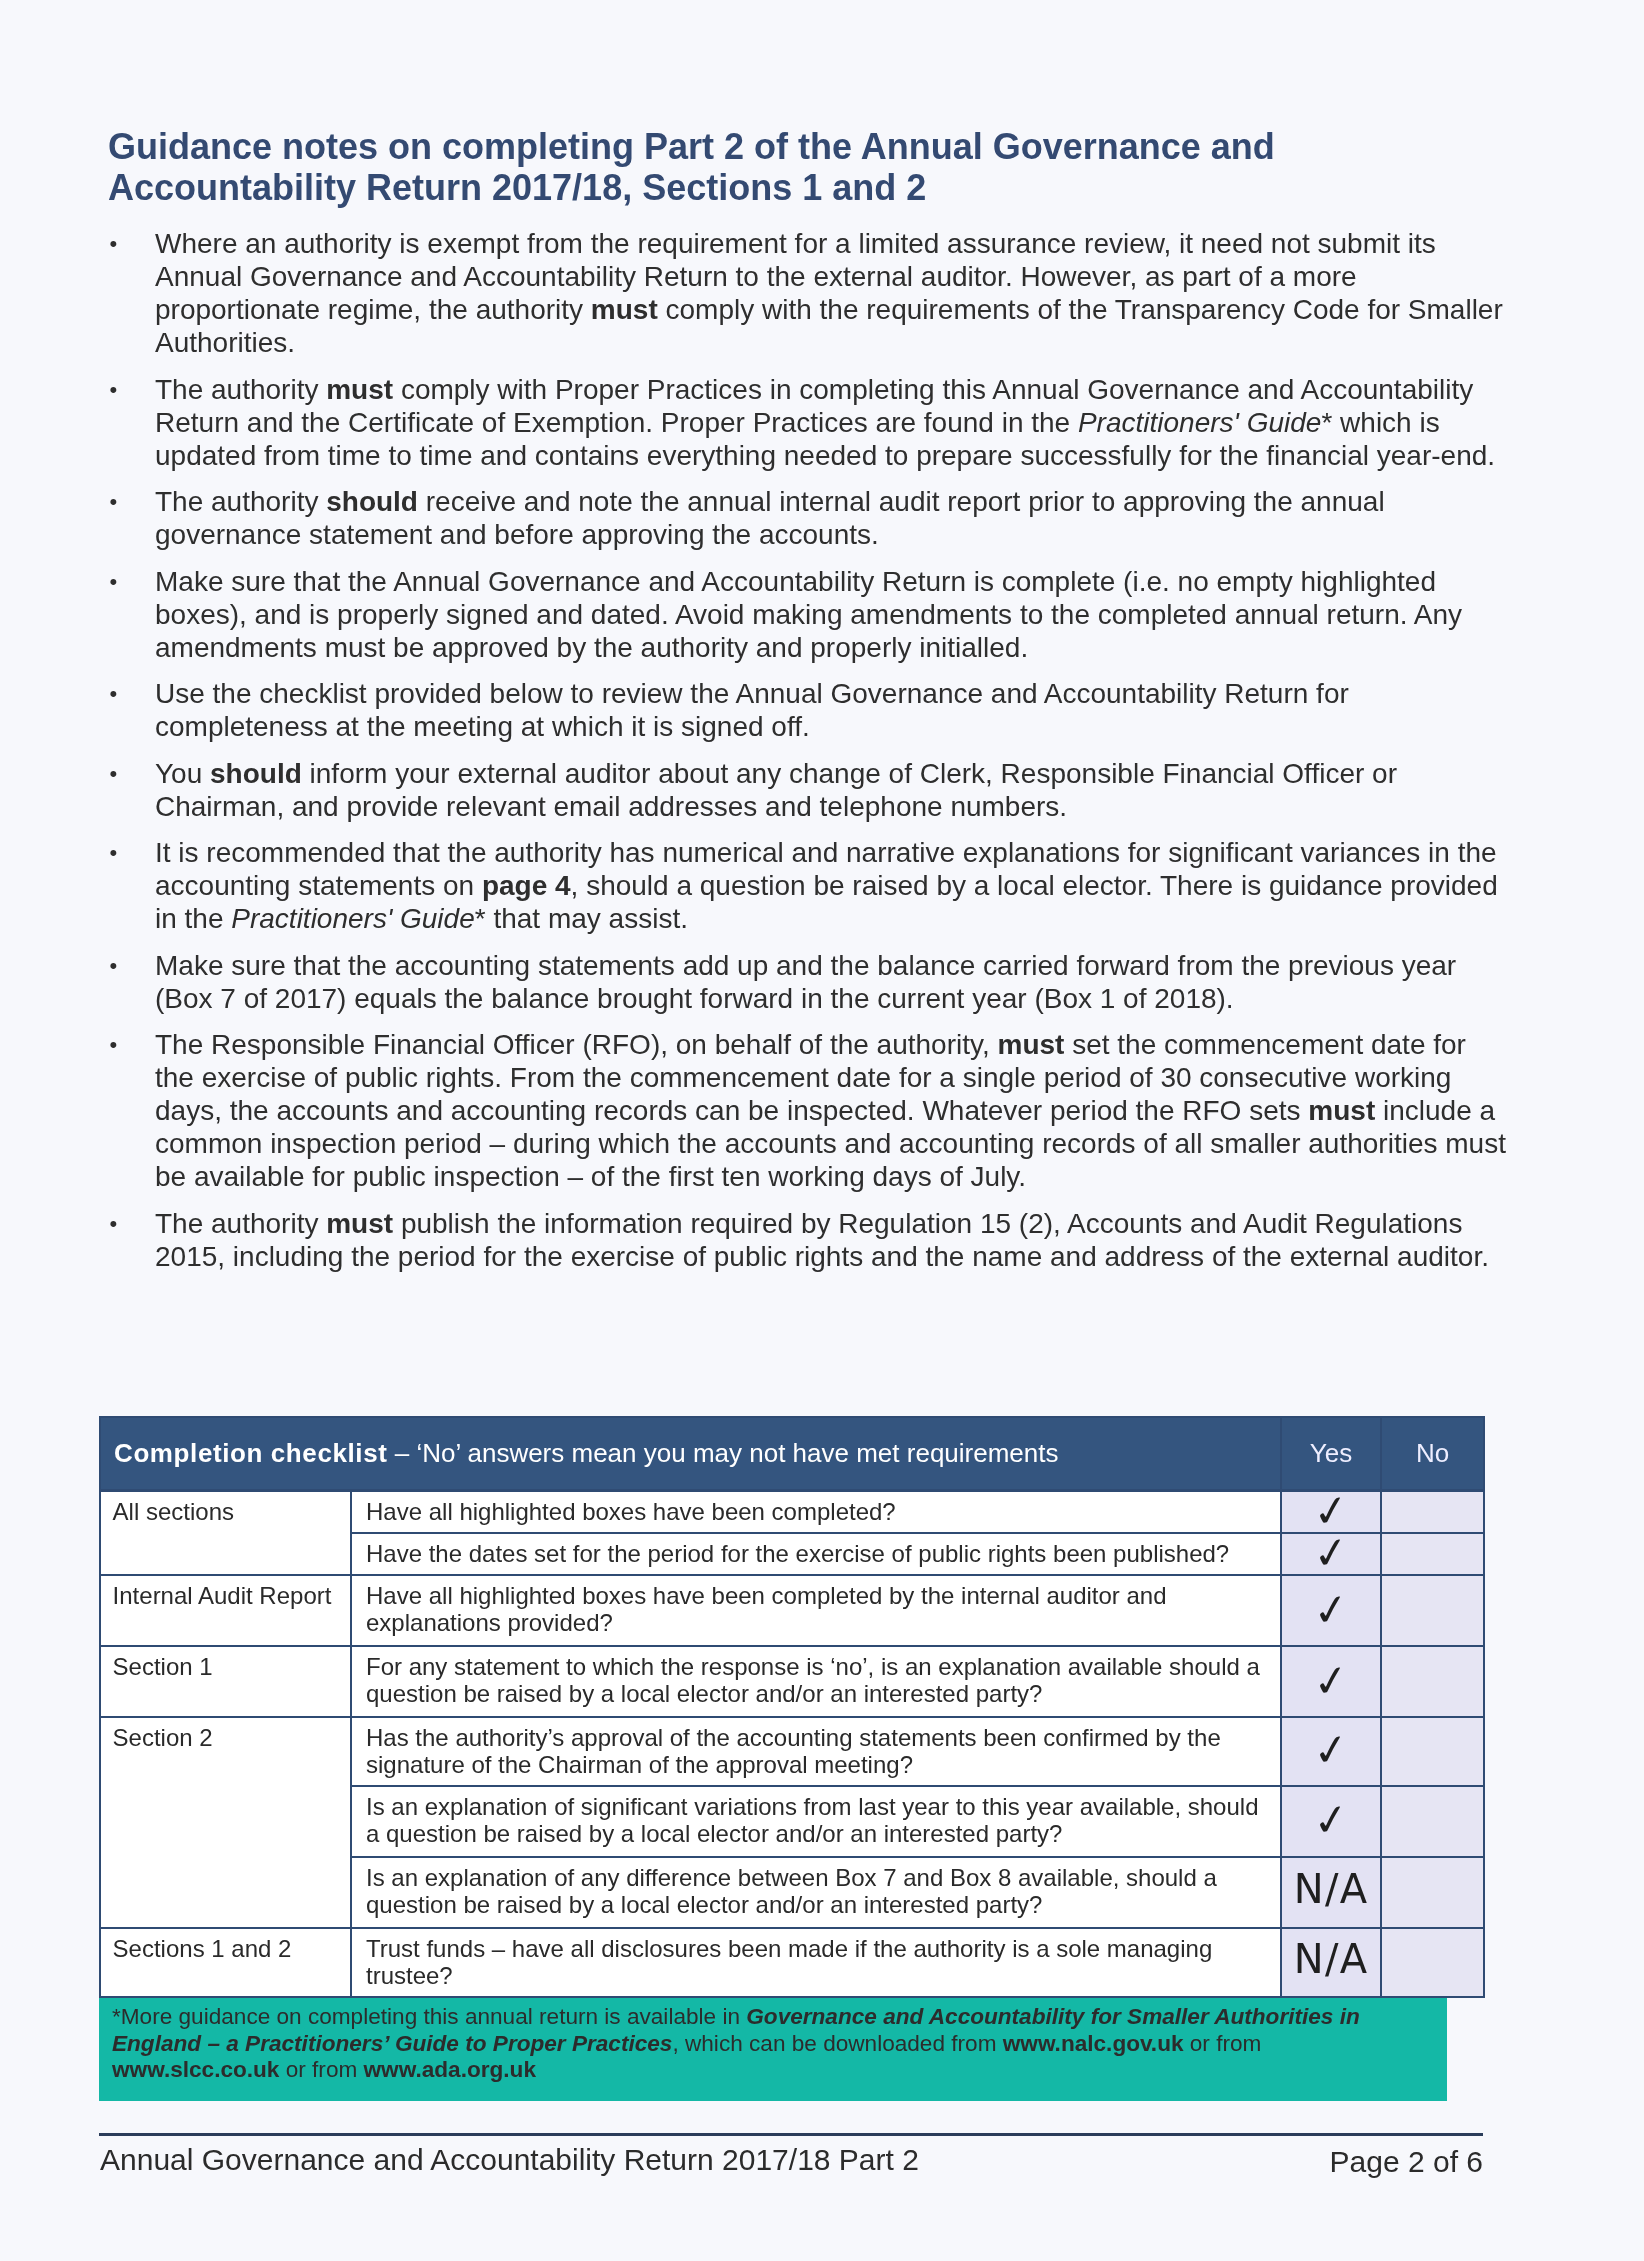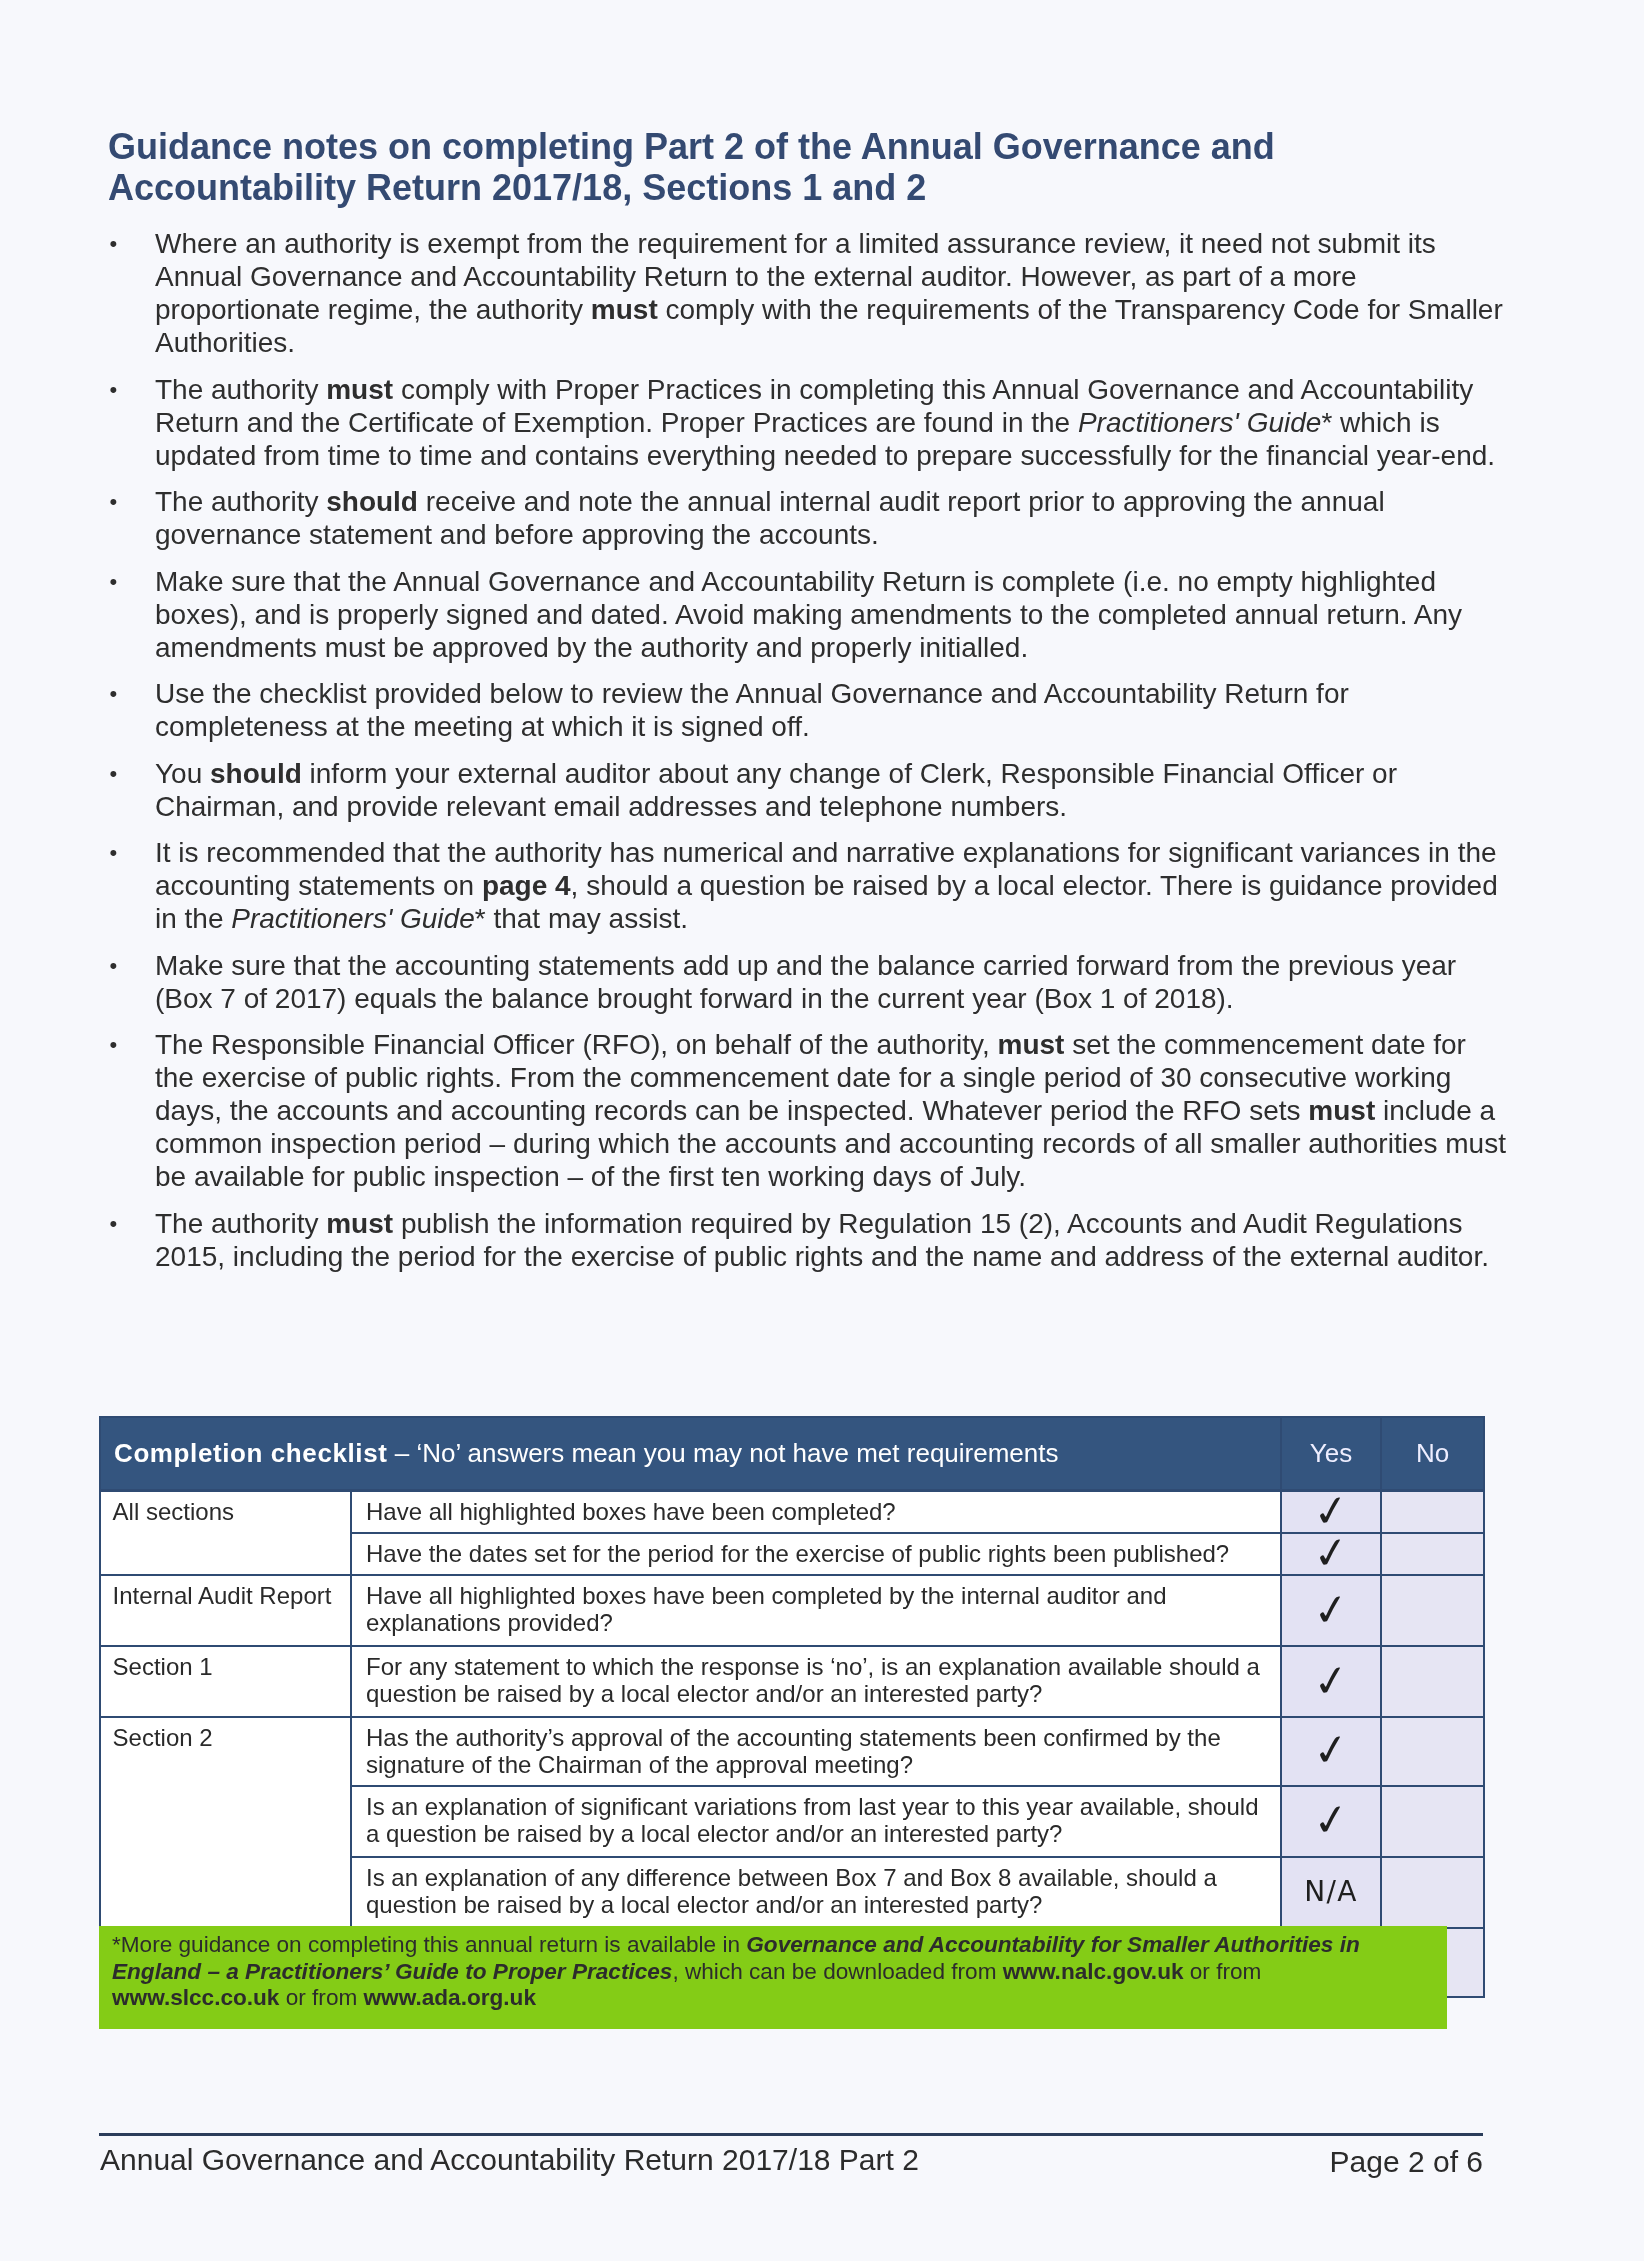--- a/index.html
+++ b/index.html
@@ -46,25 +46,25 @@
     font-size: 24px; line-height: 27px; vertical-align: top; background: #ffffff;
     padding: 6.4px 11.6px 6.4px 14px;
   }
   .checklist td.section { padding-left: 11.6px; }
   .checklist td.ans {
     background: #e3e2f3; text-align: center; vertical-align: middle; padding: 0;
     font-family: "DejaVu Sans", sans-serif; color: #1f1f1f;
   }
   .checklist td.ans.no { background: #e6e5f3; }
   .hand-tick { font-size: 43px; line-height: 39px; font-weight: normal; display: inline-block; transform: rotate(-8deg); }
-  .hand-na { font-size: 28px; letter-spacing: 1.3px; font-family: "DejaVu Sans", sans-serif; }
+  .hand-na { font-size: 40px; letter-spacing: 1.3px; font-family: "DejaVu Sans", sans-serif; }
 
   .footnote {
-    position: absolute; left: 99px; top: 1926px; width: 1309px; height: 90px;
-    background: #84cc16; padding: 6.4px 26px 6.4px 13px; box-sizing: content-box;
+    position: absolute; left: 99px; top: 1998px; width: 1309px; height: 90px;
+    background: #14b8a6; padding: 6.4px 26px 6.4px 13px; box-sizing: content-box;
     font-size: 22.6px; line-height: 26.4px; color: #2c2c2c;
   }
   .footnote .bi { font-weight: bold; font-style: italic; }
   .footer-rule {
     position: absolute; left: 99px; top: 2133px; width: 1384px; height: 2.6px; background: #2b3d5a;
   }
   .footer-left {
     position: absolute; left: 100px; top: 2143px; font-size: 30px; color: #2b2b2b;
   }
   .footer-right {

